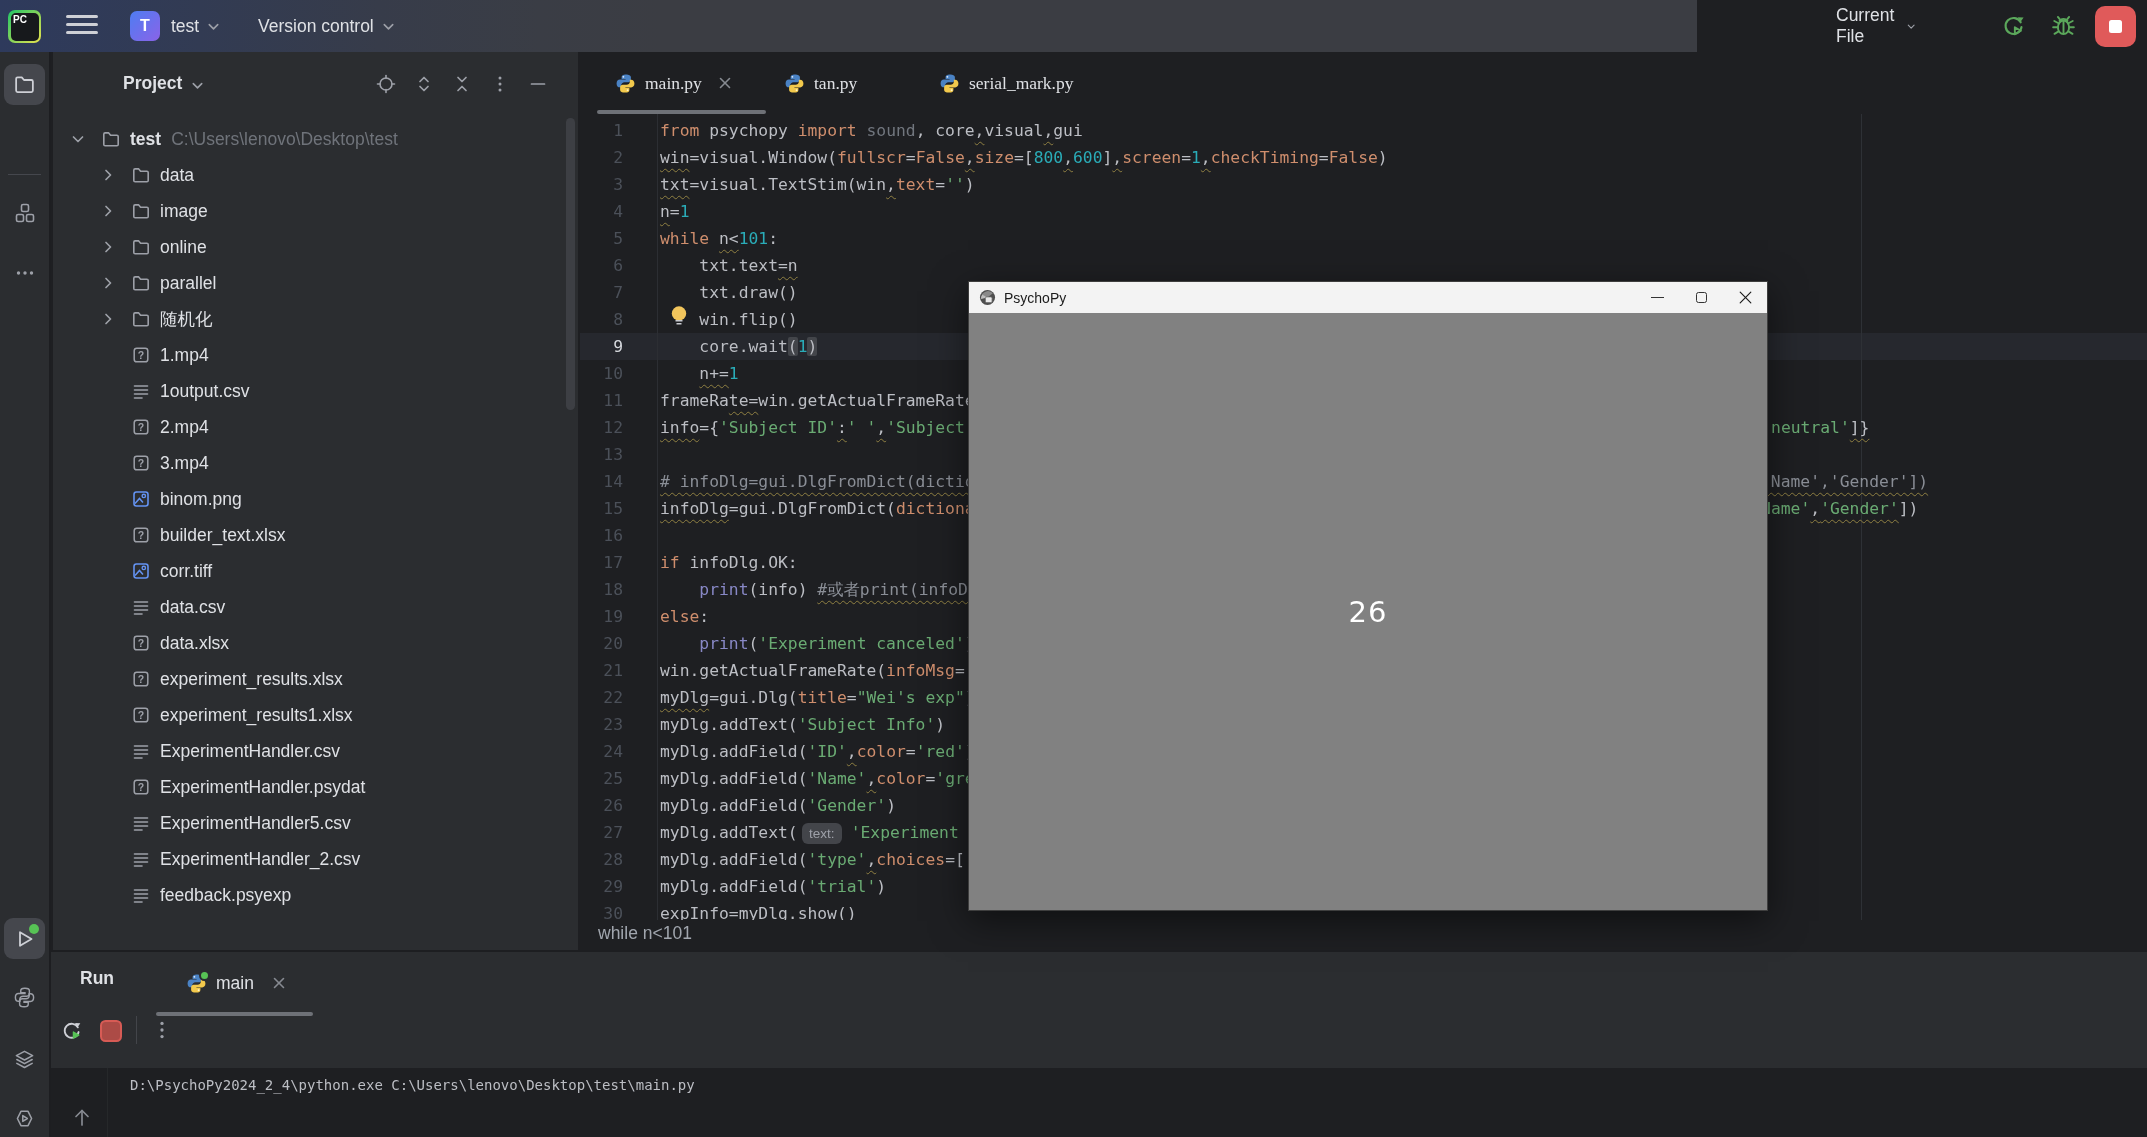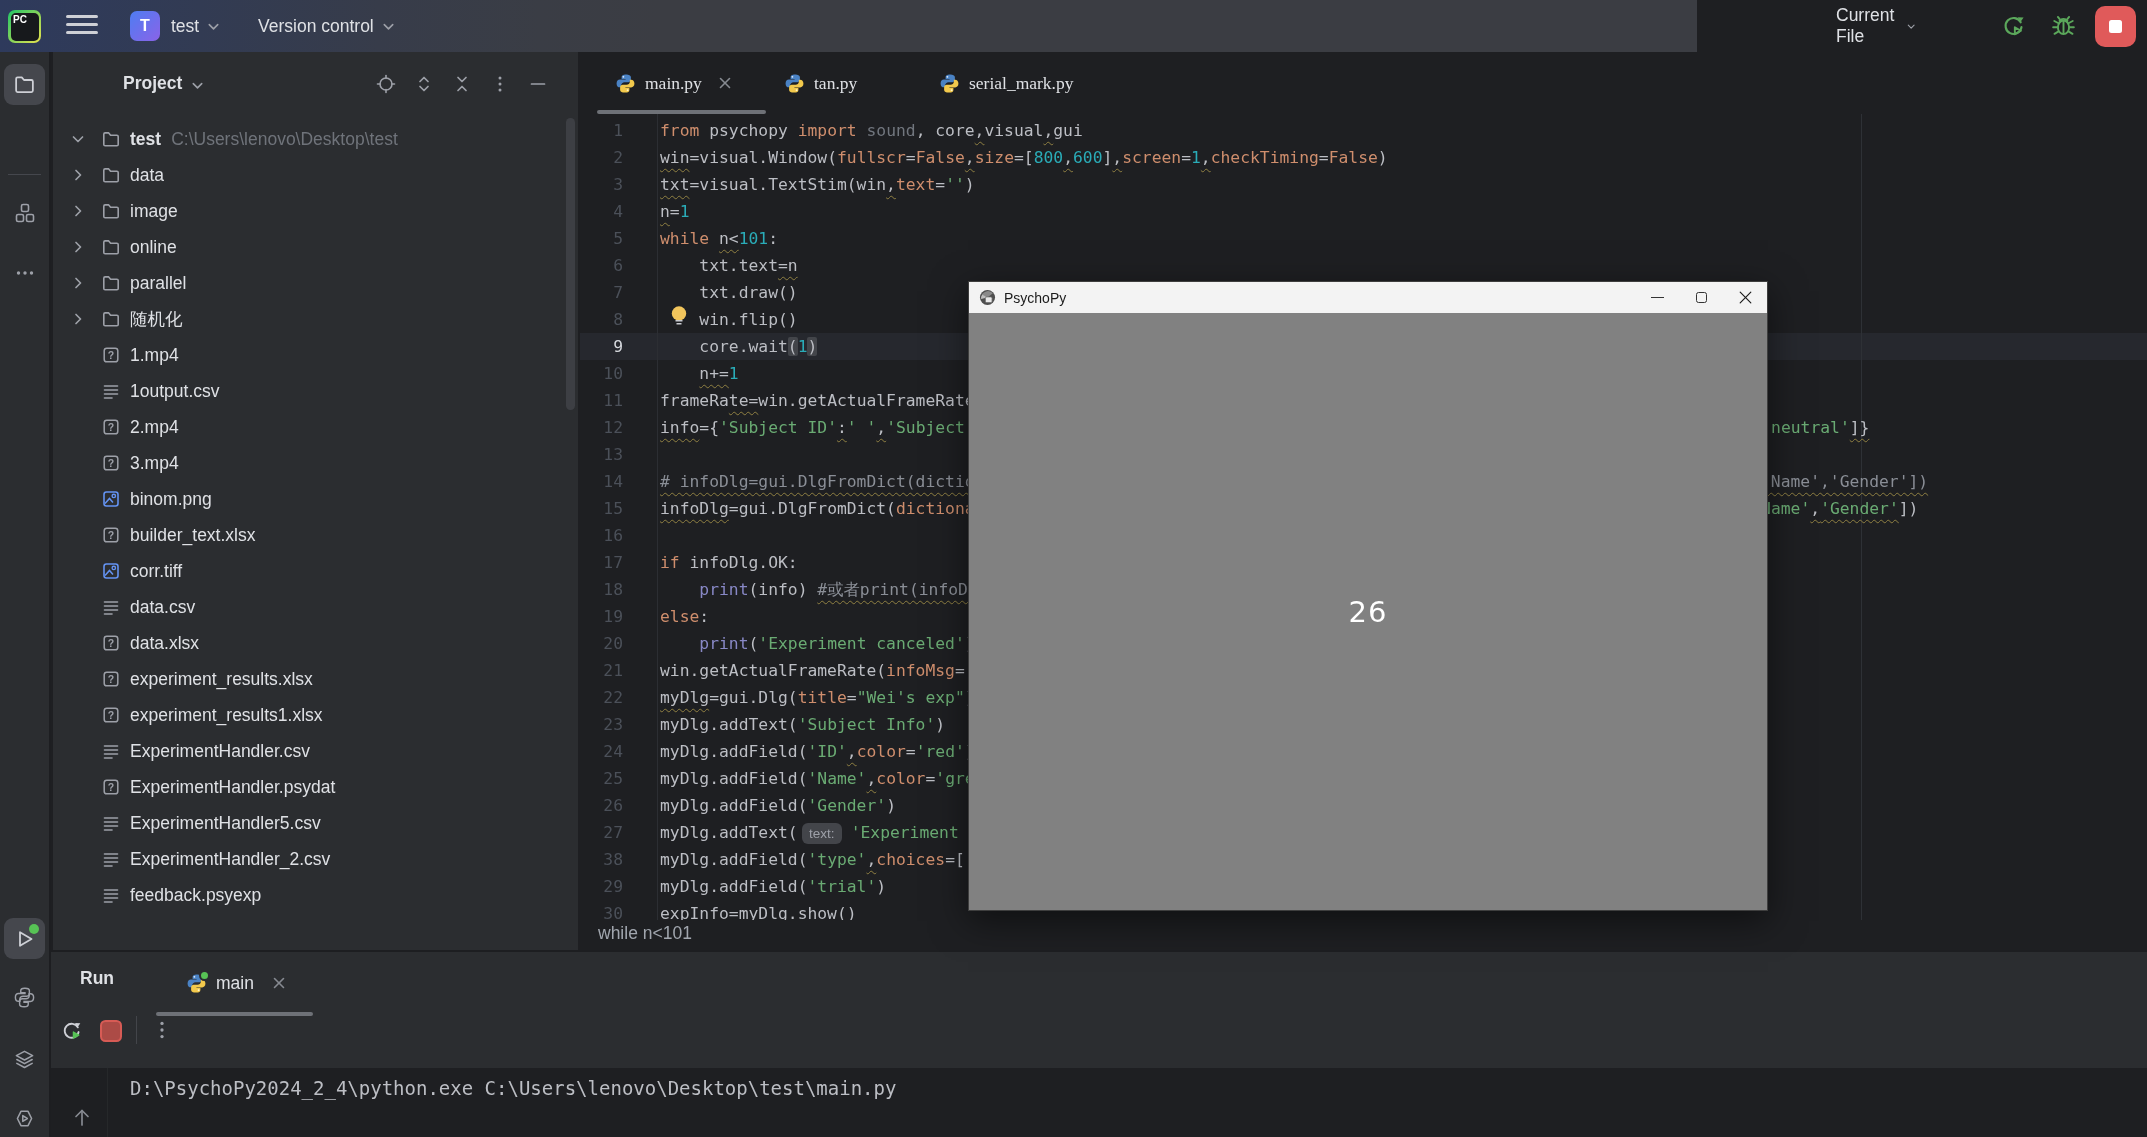--- a/index.html
+++ b/index.html
@@ -43,21 +43,21 @@
 #proj-title { position:absolute; left:30px; top:21px; font-size:17.5px; font-weight:700; color:#DFE1E5; display:flex; align-items:center;margin-left:40px; }
 #proj-title svg { margin-left:8px; margin-top:3px; }
 #proj-icons { position:absolute; left:323px; top:22px; display:flex; gap:18px; }
 #tree { position:absolute; left:0; top:69px; width:100%; }
 .trow { height:36px; display:flex; align-items:center; font-size:17.5px; color:#DFE1E5; white-space:nowrap; }
 .trow .chv { width:16px; height:16px; margin-left:17px; flex:none; }
 .trow .fic { width:20px; height:20px; margin-left:15px; flex:none; }
 .trow .lbl { margin-left:9px; }
 .trow .lbl.bold { font-weight:700; }
 .trow .pth { margin-left:10px; color:#6F737A; }
-.trow.lv1 { }
+.trow.lv1 { padding-left:30px; }
 #proj-sb { position:absolute; left:513px; top:66px; width:9px; height:292px; border-radius:5px; background:#4C4F55; opacity:.55; }
 
 
 #tabbar { position:absolute; left:597px; top:52px; width:1567px; height:62px; background:#1E1F22;font-family:Liberation Serif, serif; }
 .tab { position:absolute; top:0; height:62px; display:flex; align-items:center; }
 .tab .pyic { width:21px; height:21px; margin-right:9px; }
 .tab .tlbl { font-size:17.5px; color:#DFE1E5; }
 .tab .tcl { margin-left:15px; }
 #tab-underline { position:absolute; left:0; top:58px; width:169px; height:4px; background:#6E7177; border-radius:2px; }
 
@@ -99,21 +99,21 @@
 #run-tab-underline { position:absolute; left:105px; top:60px; width:157px; height:4px; background:#6E7177; border-radius:2px; }
 #run-toolbar { position:absolute; left:0; top:64px; width:100%; height:50px; }
 #rt-rerun { position:absolute; left:9px; top:3px; }
 #rt-stop  { position:absolute; left:49px; top:4px; width:22px; height:22px; border-radius:5.5px; background:#AC4B46; border:2px solid #D75B55; }
 #rt-sep   { position:absolute; left:85px; top:0px; width:1px; height:28px; background:#43454A; }
 #rt-more  { position:absolute; left:100px; top:3px; }
 #console { position:absolute; left:0; top:116px; width:100%; height:71px; background:#1E1F22; }
 #console-gutter-line { position:absolute; left:56px; top:0; width:1px; height:100%; background:#26282A; }
 #console-up { position:absolute; left:20px; top:38px; }
 #console-text { position:absolute; left:79px; top:9px; font-family:"DejaVu Sans Mono","Liberation Mono",monospace;
-  font-size:19px; color:#BCBEC4; white-space:pre; }
+  font-size:14px; color:#BCBEC4; white-space:pre; }
 
 
 #pswin { position:absolute; left:968px; top:281px; width:800px; height:630px; background:#818181;
   border:1px solid #3E3E3E; box-shadow:0 10px 34px rgba(0,0,0,.5); }
 #pswin-title { position:absolute; left:0; top:0; width:100%; height:31px; background:#F3F3F3; display:flex; align-items:center; }
 #pswin-logo { margin-left:10px; }
 #pswin-name { margin-left:8px; font-size:14px; color:#1b1b1b; }
 #pswin-btns { position:absolute; right:0; top:0; height:31px; display:flex; }
 .capbtn { width:44px; height:31px; display:flex; align-items:center; justify-content:center; }
 .capbtn .min { width:13px; height:1.6px; background:#333; }
@@ -665,21 +665,21 @@
         <div class="lnum">18</div>
         <div class="lnum">19</div>
         <div class="lnum">20</div>
         <div class="lnum">21</div>
         <div class="lnum">22</div>
         <div class="lnum">23</div>
         <div class="lnum">24</div>
         <div class="lnum">25</div>
         <div class="lnum">26</div>
         <div class="lnum">27</div>
-        <div class="lnum">38</div>
+        <div class="lnum">28</div>
         <div class="lnum">29</div>
         <div class="lnum">30</div>
       </div>
     <div id="code">
 
     <div class="cline"><span class="tok k">from</span><span class="tok d"> psychopy </span><span class="tok k">import</span><span class="tok d"> </span><span class="tok u">sound</span><span class="tok d">, core</span><span class="tok d w">,</span><span class="tok d">visual</span><span class="tok d w">,</span><span class="tok d">gui</span></div>
         <div class="cline"><span class="tok d w">win</span><span class="tok d">=visual.Window(</span><span class="tok k">fullscr</span><span class="tok d">=</span><span class="tok k">False</span><span class="tok d w">,</span><span class="tok k">size</span><span class="tok d">=[</span><span class="tok n">800</span><span class="tok d w">,</span><span class="tok n">600</span><span class="tok d">]</span><span class="tok d w">,</span><span class="tok k">screen</span><span class="tok d">=</span><span class="tok n">1</span><span class="tok d w">,</span><span class="tok k">checkTiming</span><span class="tok d">=</span><span class="tok k">False</span><span class="tok d">)</span></div>
         <div class="cline"><span class="tok d w">txt</span><span class="tok d">=visual.TextStim(win</span><span class="tok d w">,</span><span class="tok k">text</span><span class="tok d">=</span><span class="tok s">''</span><span class="tok d">)</span></div>
         <div class="cline"><span class="tok d w">n</span><span class="tok d">=</span><span class="tok n">1</span></div>
         <div class="cline"><span class="tok k">while</span><span class="tok d"> </span><span class="tok d w">n&lt;</span><span class="tok n">101</span><span class="tok d">:</span></div>

